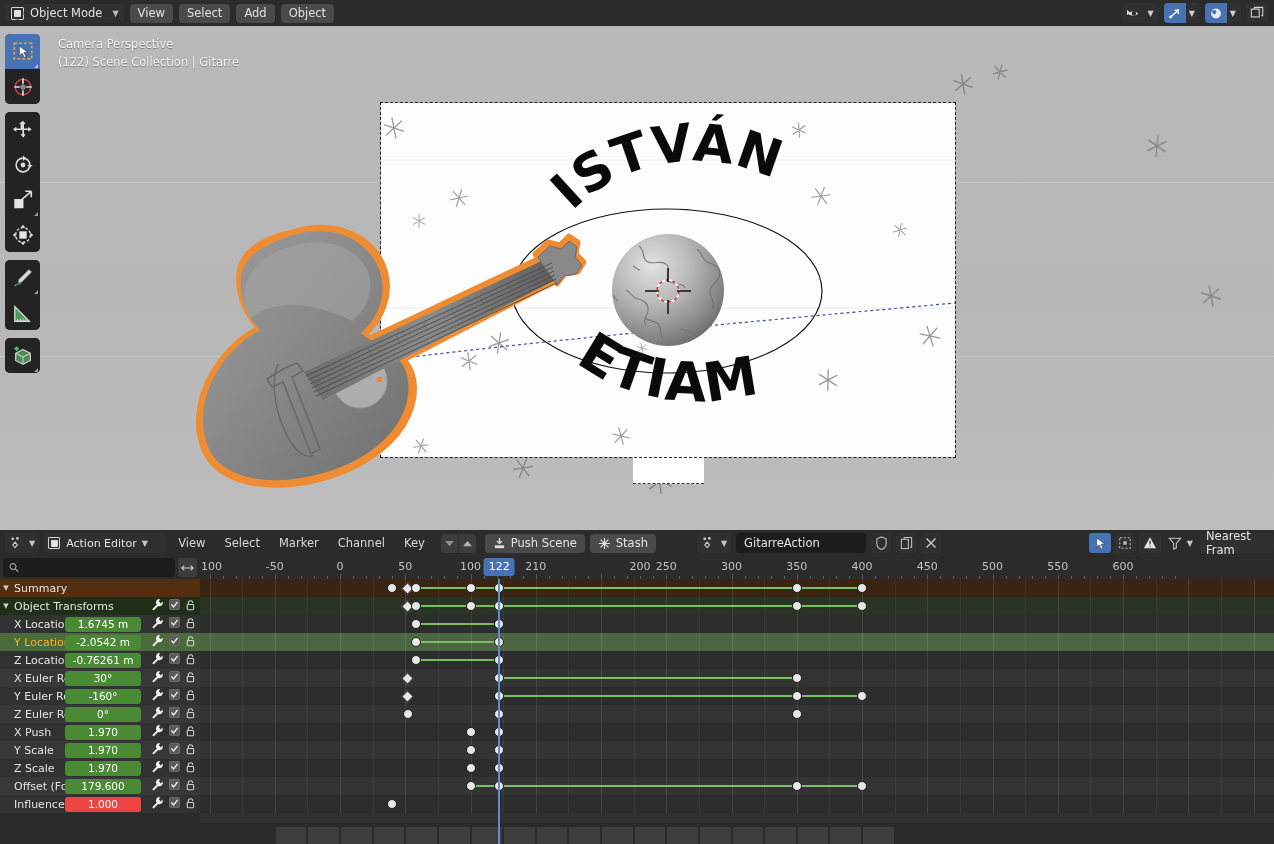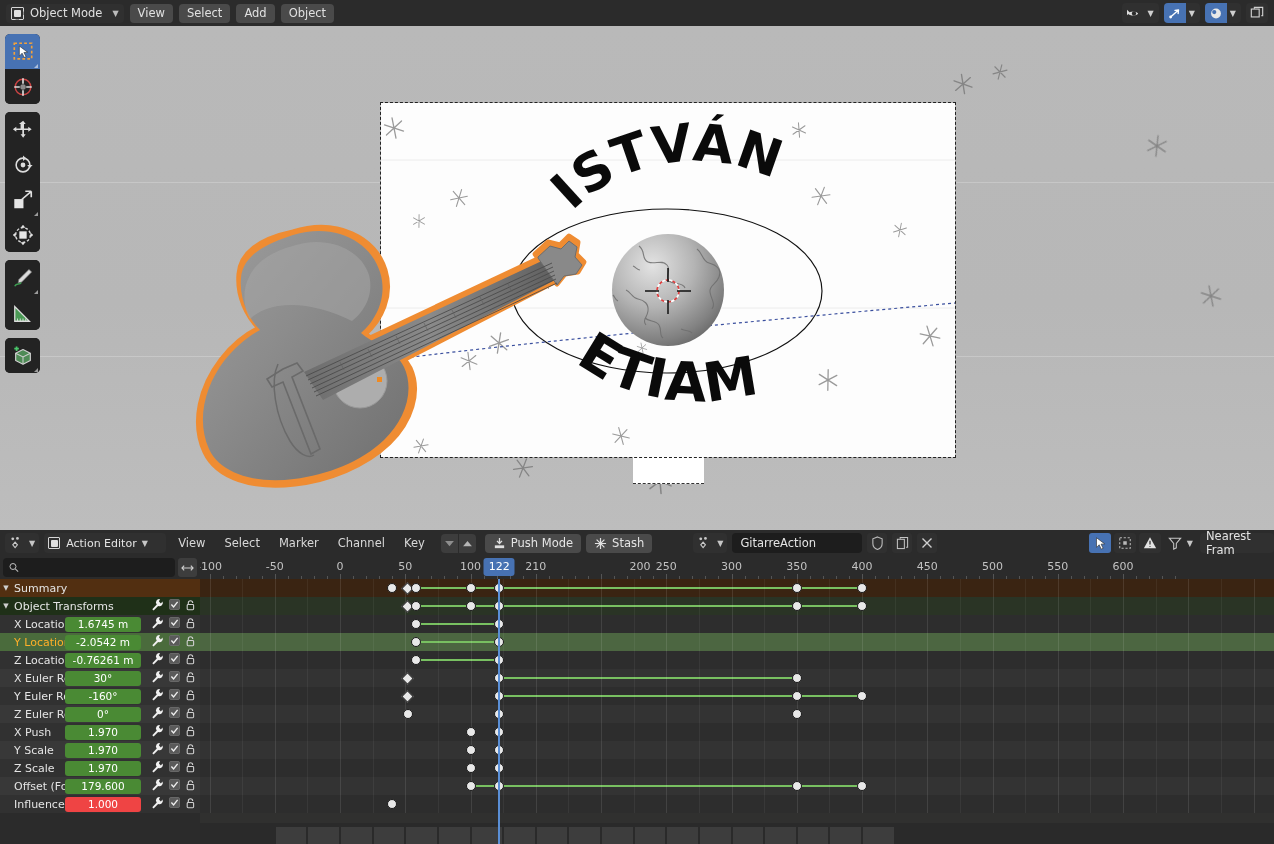--- a/index.html
+++ b/index.html
@@ -417,20 +417,24 @@
           <path d="M216 135 l4 8"></path>
         <path d="M244 122 l4 8"></path>
           <path d="M272 109 l4 8"></path>
           <path d="M300 96 l4 8"></path>
         <path d="M328 83 l4 8"></path>
       </g>
 
       <rect x="197" y="176" width="5" height="5" fill="#f08a20"></rect>
     </svg>
 
+    <div id="vp-text">
+      <div>Camera Perspective</div>
+      <div>(122) Scene Collection | Gitarre</div>
+    </div>
 
     <div id="tools">
       <div class="tgroup">
         <div class="tbtn sel">
           <svg width="22" height="22" viewBox="0 0 24 24">
               <rect x="2.5" y="2.5" width="19" height="17" fill="none" stroke="#f4a13a" stroke-width="1.8" stroke-dasharray="3 2.4"></rect>
               <path d="M8 5.5 L8 16.5 L11 13.3 L13.4 18 L15.4 17 L13 12.6 L17 12.2 Z" fill="#fff" stroke="#333" stroke-width=".7"></path>
             </svg>
           <span class="corner"></span>
         </div>
@@ -534,21 +538,21 @@
           <svg width="9" height="7" viewBox="0 0 10 8">
               <path d="M0 7h10L5 1z" fill="#b5b5b5"></path>
             </svg>
         </div>
       </div>
       <div class="opbtn" style="margin-left:4px;">
         <svg width="13" height="13" viewBox="0 0 14 14">
             <path d="M7 1v5M4.3 4.2 7 7l2.7-2.8" stroke="#e0e0e0" stroke-width="1.4" fill="none"></path>
             <rect x="2" y="9" width="10" height="3" fill="#e0e0e0"></rect>
           </svg>
-        <span>Push Mode</span>
+        <span>Push Scene</span>
       </div>
       <div class="opbtn">
         <svg width="13" height="13" viewBox="0 0 14 14">
             <g stroke="#e0e0e0" stroke-width="1.3">
               <path d="M7 1v12M1 7h12M2.8 2.8l8.4 8.4M11.2 2.8 2.8 11.2"></path>
             </g>
           </svg>
         <span>Stash</span>
       </div>
       <div class="ed-dropdown" style="margin-left:36px;">

